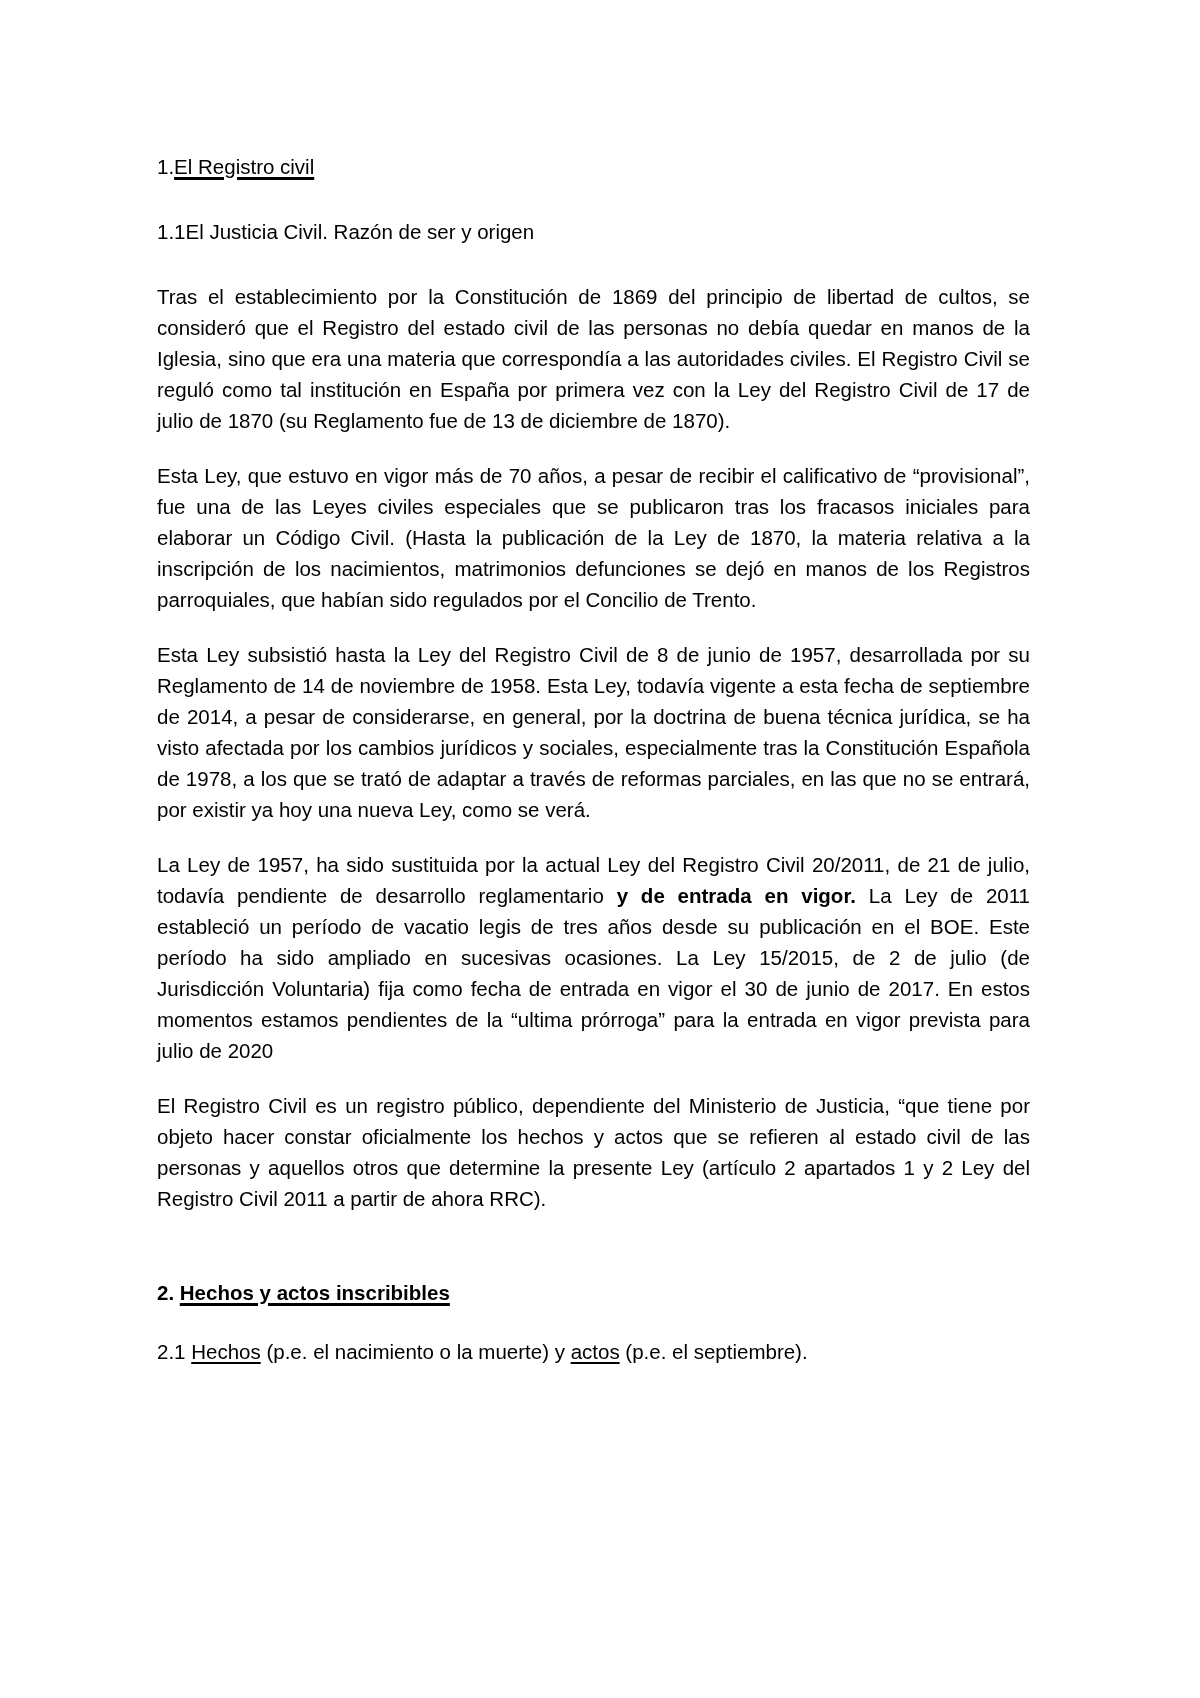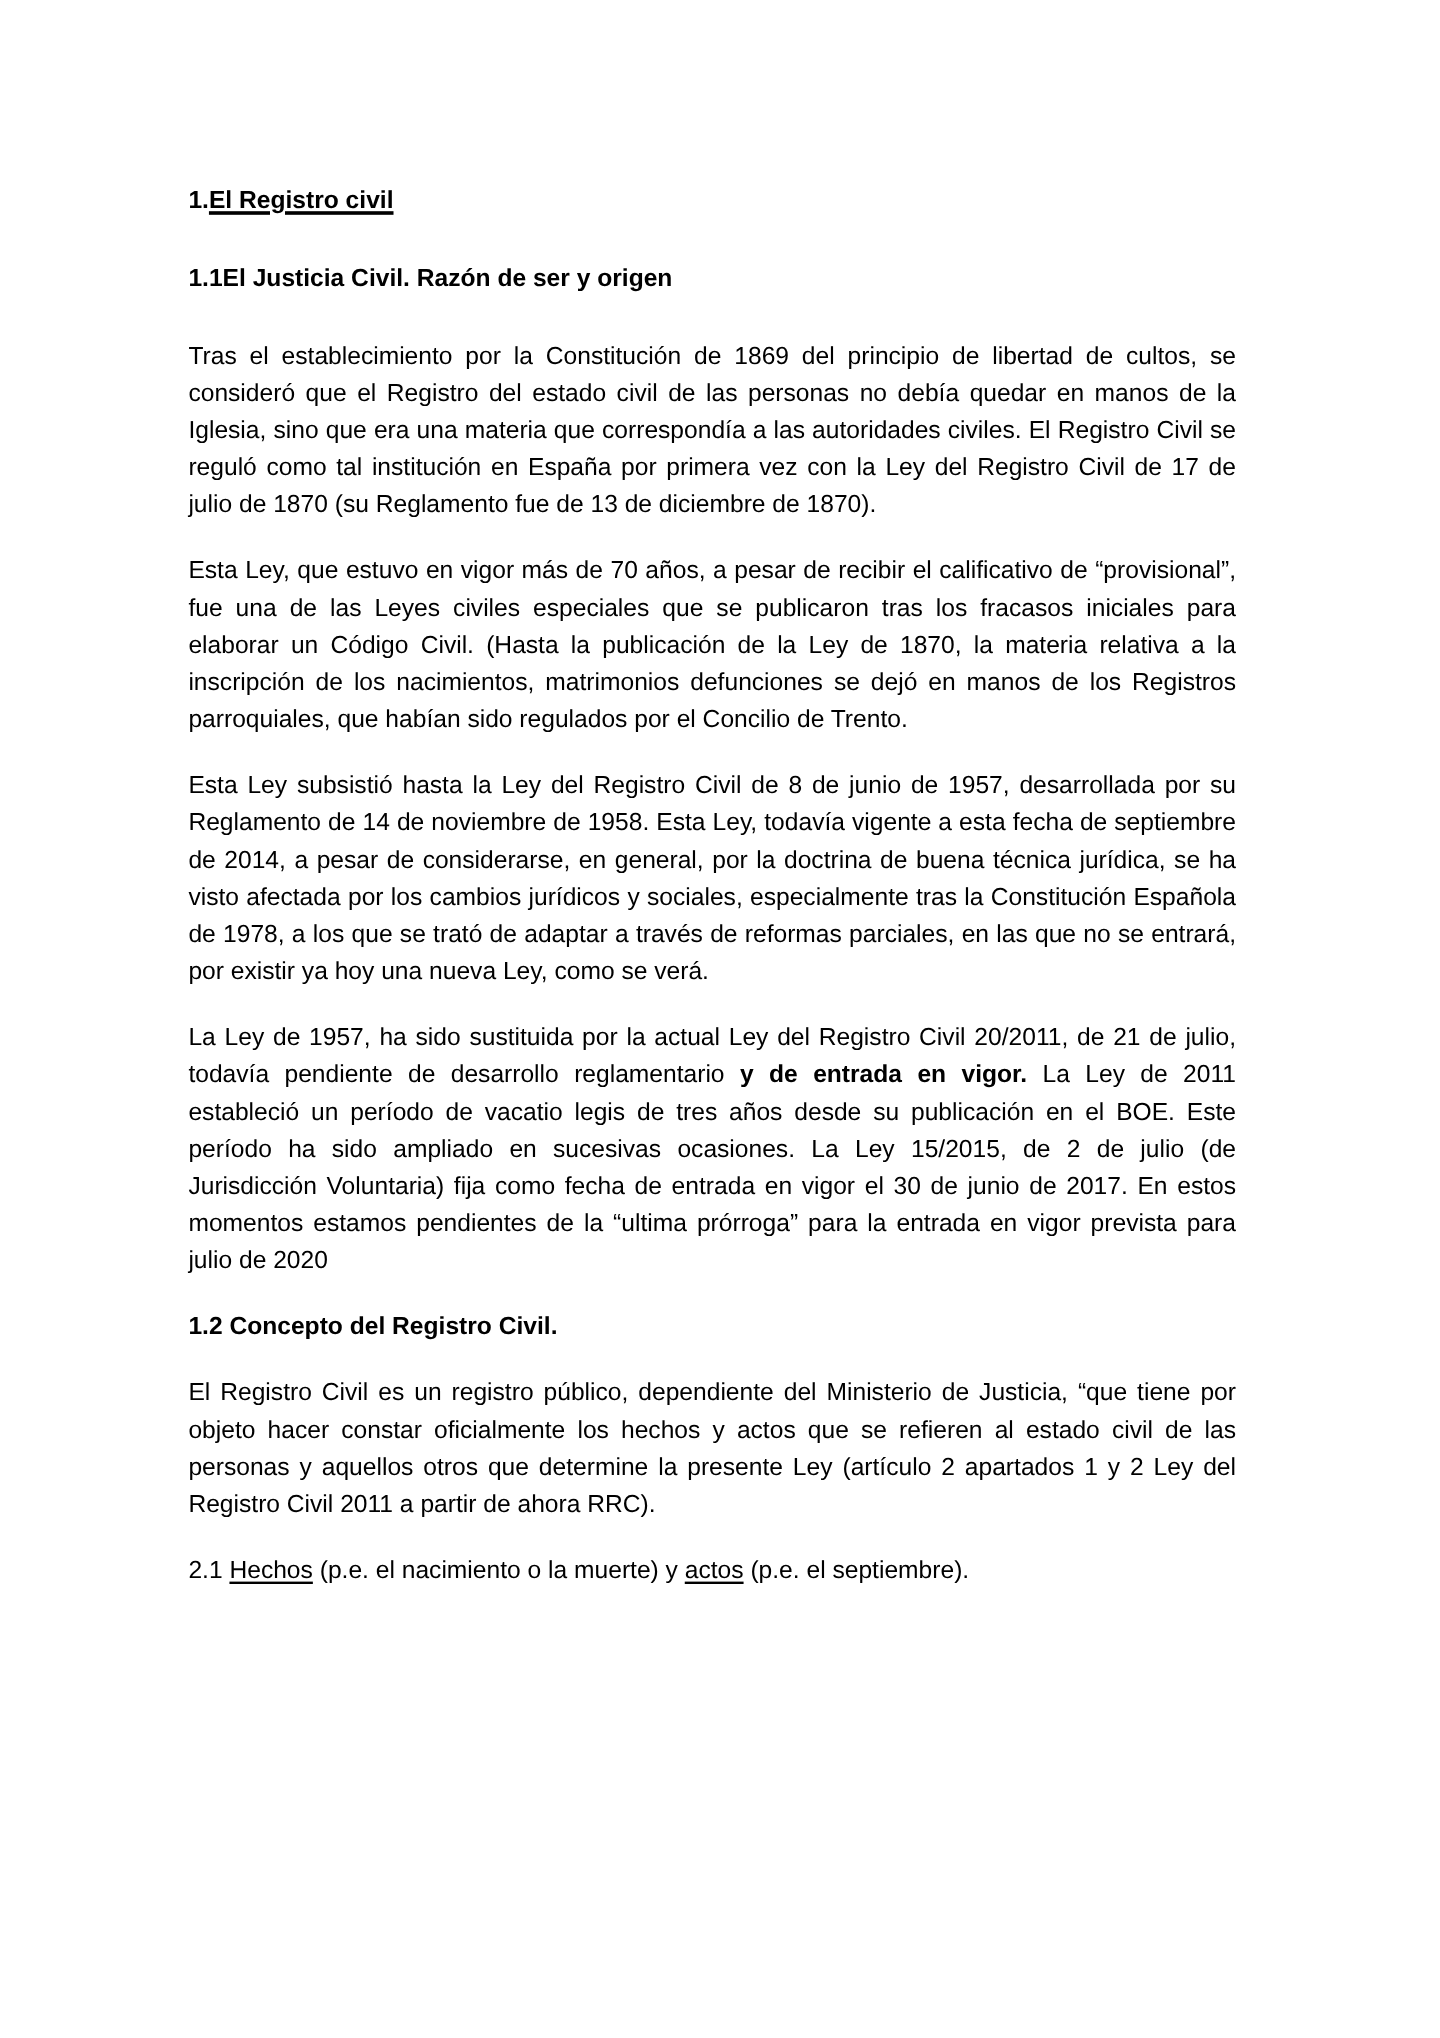--- a/index.html
+++ b/index.html
@@ -23,21 +23,21 @@
     line-height: 31px;
     overflow: hidden;
   }
   .para {
     text-align: justify;
     margin: 0 0 24px 0;
     font-weight: 400;
   }
   .para:last-child { margin-bottom: 0; }
   .heading {
-    font-weight: 700;
+    font-weight: 400;
     font-size: 20.5px;
     line-height: 31px;
     margin: 0 0 34px 0;
     text-align: left;
   }
   .heading-sub {
     font-weight: 700;
     margin: 0 0 24px 0;
     text-align: left;
   }
@@ -83,26 +83,26 @@
   </div>
 
   <div class="para">
     <span>Esta Ley subsistió hasta la Ley del Registro Civil de 8 de junio de 1957, desarrollada por su Reglamento de 14 de noviembre de 1958. Esta Ley, todavía vigente a esta fecha de septiembre de  2014, a pesar de considerarse, en general, por la doctrina de buena técnica jurídica, se ha visto afectada por los cambios jurídicos y sociales, especialmente tras la Constitución Española de 1978, a los que se trató de adaptar a través de reformas parciales, en las que no se entrará, por existir ya hoy una nueva Ley, como se verá.</span>
   </div>
 
   <div class="para">
     <span>La Ley de 1957, ha sido sustituida por la actual Ley del Registro Civil 20/2011, de 21 de julio, todavía pendiente de desarrollo reglamentario </span><b>y de entrada en vigor.</b><span> La Ley de 2011 estableció un período de vacatio legis de tres años desde su publicación en el BOE. Este período ha sido ampliado en sucesivas ocasiones. La Ley 15/2015, de 2 de julio (de Jurisdicción Voluntaria) fija como fecha de entrada en vigor el 30 de junio de 2017. En estos momentos estamos pendientes de la “ultima prórroga” para la entrada en vigor prevista para julio de 2020</span>
   </div>
 
-  <div class="heading-sub">
-    <span>1.2 Concepto del Registro Civil.</span>
-  </div>
 
   <div class="para">
     <span>El Registro Civil es un registro público, dependiente del Ministerio de Justicia, “que tiene por objeto hacer constar oficialmente los hechos y actos que se refieren al estado civil de las personas y aquellos otros que determine la presente Ley (artículo 2 apartados 1 y 2 Ley del Registro Civil 2011 a partir de ahora RRC).</span>
   </div>
 
+  <div class="heading-section2">
+    <span>2. </span><span class="u">Hechos y actos inscribibles</span>
+  </div>
 
   <div class="last-line">
     <span>2.1 </span><span class="u">Hechos</span><span> (p.e. el nacimiento o la muerte) y </span><span class="u">actos</span><span> (p.e. el septiembre).</span>
   </div>
 
 </div>
 
 </body></html>

